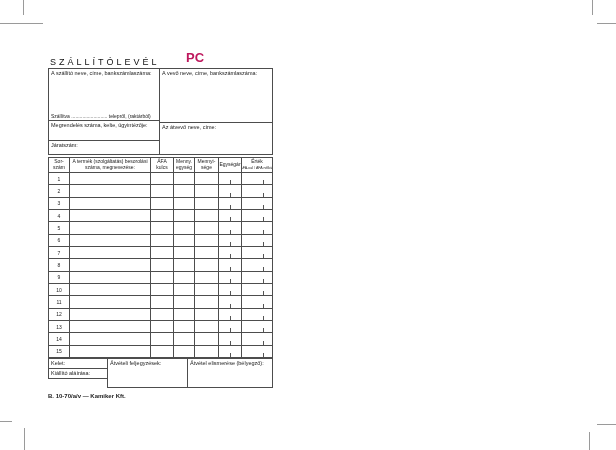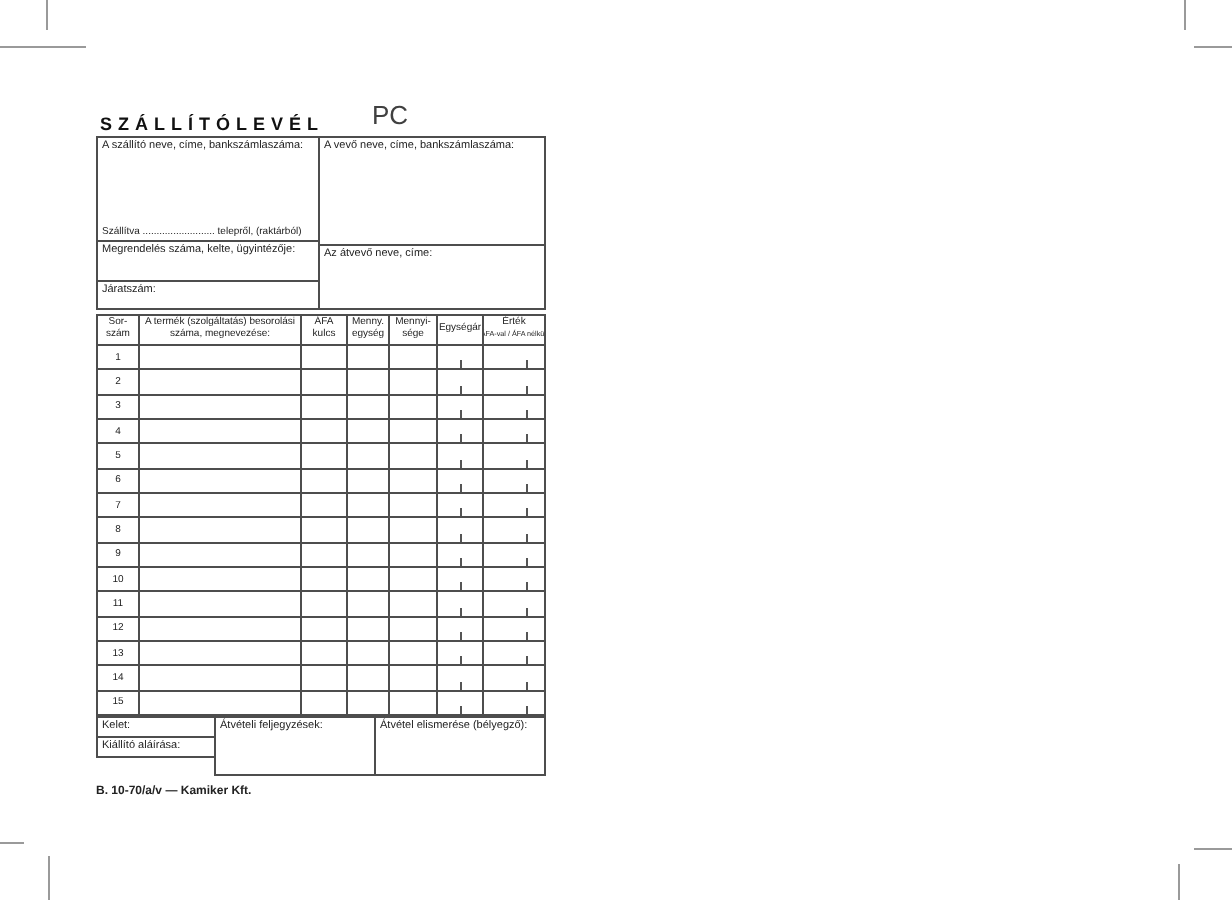--- a/index.html
+++ b/index.html
@@ -2,25 +2,25 @@
 <html><head>
 <meta charset="utf-8">
 <style>
   html,body{margin:0;padding:0;}
   body{
     width:616px;height:450px;position:relative;background:#ffffff;
     font-family:"Liberation Sans", sans-serif;color:#1c1c1c;overflow:hidden;
   }
   .mark{position:absolute;background:#9a9a9a;}
   .title{
-    position:absolute;left:50px;top:57px;font-size:9px;font-weight:bold;
+    position:absolute;left:50px;top:57px;font-size:9px;font-weight:normal;
     letter-spacing:3px;color:#111;white-space:nowrap;
   }
   .form-code{
-    position:absolute;left:186px;top:50px;font-size:13px;font-weight:normal;color:#404040;
+    position:absolute;left:186px;top:50px;font-size:13px;font-weight:bold;color:#be185d;
   }
   .box{
     position:absolute;border:1px solid #4d4d4d;box-sizing:border-box;background:#fff;
   }
   .box-label{
     font-size:5.5px;line-height:1.2;padding:1px 2px;display:block;color:#222;
   }
   .shipped-line{
     position:absolute;left:2px;bottom:1px;font-size:5px;white-space:nowrap;
     overflow:hidden;width:106px;color:#222;

